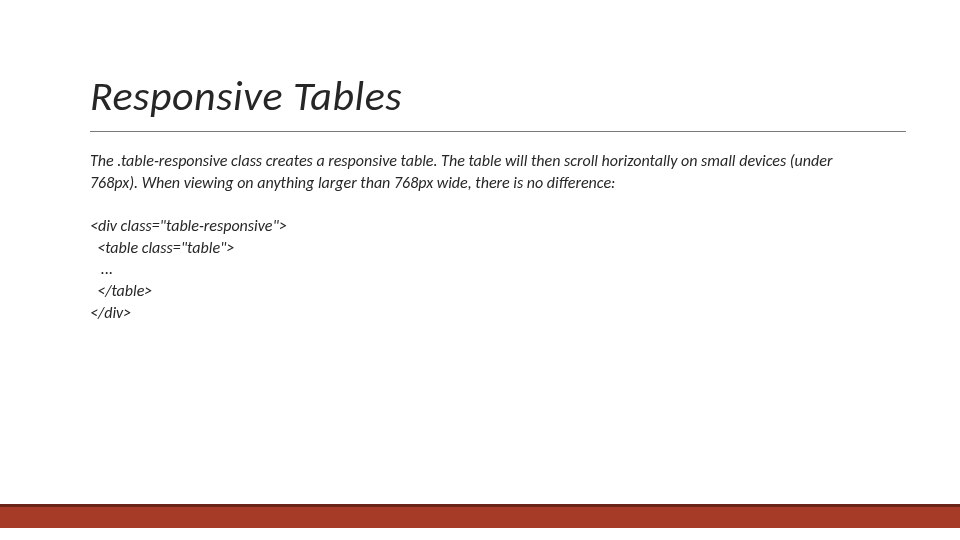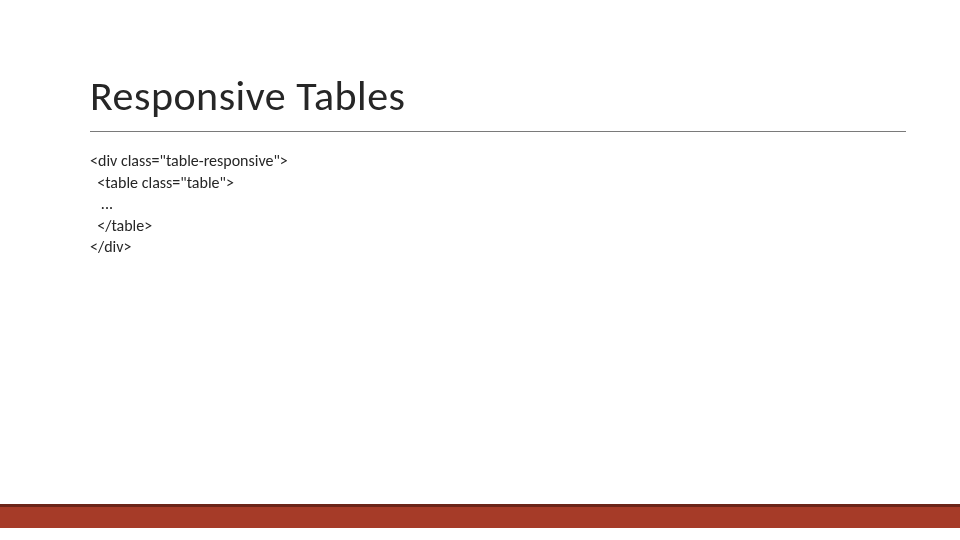--- a/index.html
+++ b/index.html
@@ -9,20 +9,21 @@
       background: #ffffff;
       font-family: "Segoe UI", "Calibri", Arial, sans-serif;
       position: relative;
       overflow: hidden;
     }
     .slide {
       width: 100%;
       height: 100%;
       padding: 70px 54px 0 90px;
       position: relative;
+      font-style: italic;
     }
     .title {
       font-size: 42px;
       font-weight: 400;
       color: #262626;
       border-bottom: 1px solid #7a7a7a;
       padding-bottom: 10px;
       margin-bottom: 18px;
       letter-spacing: 0.5px;
     }
@@ -48,19 +49,20 @@
       height: 24px;
       background: #a63b28;
       border-top: 3px solid #6b2419;
     }
   </style>
 </head>
 <body>
 
 <div class="slide">
   <h1 class="title">Responsive Tables</h1>
+  <p class="desc">The .table-responsive class creates a responsive table. The table will then scroll horizontally on small devices (under 768px). When viewing on anything larger than 768px wide, there is no difference:</p>
   <div class="code">&lt;div class="table-responsive"&gt;
   &lt;table class="table"&gt;
    ...
   &lt;/table&gt;
 &lt;/div&gt;</div>
 </div>
 <div class="footer-bar"></div>
 
 </body></html>

